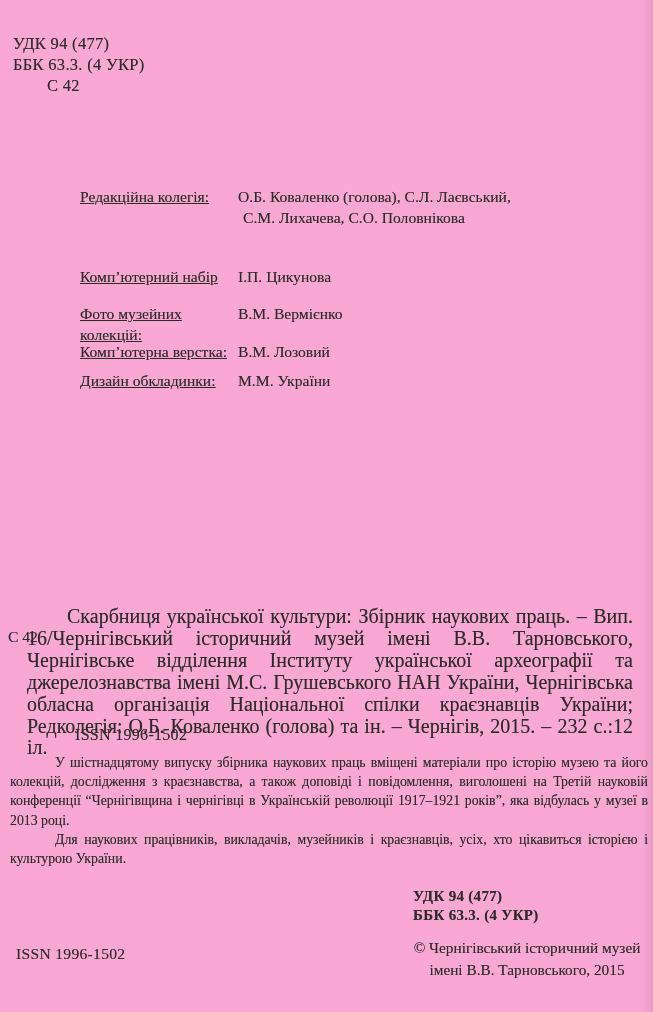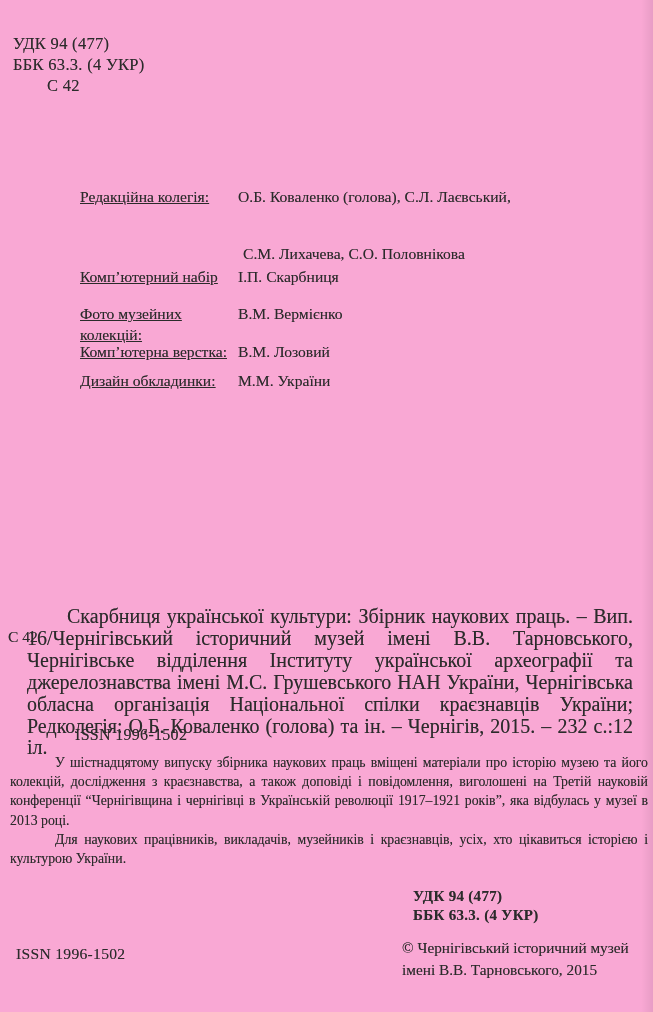--- a/index.html
+++ b/index.html
@@ -37,21 +37,21 @@
 
   
   .credit-row {
     left: 80px;
     display: flex;
     font-size: 15.6px;
     line-height: 21px;
   }
   .credit-row .label { width: 158px; flex: 0 0 158px; text-decoration: underline; }
   .credit-row .value {}
-  .editorial-line-indent { padding-left: 5px; margin-top: 36px; }
+  .editorial-line-indent { padding-left: 5px; }
 
   
   .catalog-card { left: 0; top: 606px; width: 653px; }
   .catalog-card .margin-code {
     position: absolute;
     left: 8px; top: 22px;
     font-size: 15.6px;
   }
   .catalog-card .card-text {
     margin: 0 0 0 27px;
@@ -81,21 +81,21 @@
     font-weight: bold;
     letter-spacing: 0.3px;
   }
 
   .issn-bottom { left: 16px; top: 945px; font-size: 15.6px; letter-spacing: 0.3px; }
 
   .copyright {
     left: 402px; top: 937px; width: 250px;
     font-size: 15.3px;
     line-height: 22px;
-    text-align: left;
+    text-align: center;
   }
 </style>
 </head>
 <body>
 
 <div class="page">
 
   <div class="abs top-codes">
     <div>УДК 94 (477)</div>
     <div>ББК 63.3. (4 УКР)</div>
@@ -105,21 +105,21 @@
   <div class="abs credit-row" style="top:186px">
     <div class="label">Редакційна колегія:</div>
     <div class="value">
       <div>О.Б. Коваленко (голова), С.Л. Лаєвський,</div>
       <div class="editorial-line-indent">С.М. Лихачева, С.О. Половнікова</div>
     </div>
   </div>
 
   <div class="abs credit-row" style="top:266px">
     <div class="label">Комп’ютерний набір</div>
-    <div class="value">І.П. Скарбниця</div>
+    <div class="value">І.П. Цикунова</div>
   </div>
   <div class="abs credit-row" style="top:303px">
     <div class="label">Фото музейних колекцій:</div>
     <div class="value">В.М. Вермієнко</div>
   </div>
   <div class="abs credit-row" style="top:341px">
     <div class="label">Комп’ютерна верстка:</div>
     <div class="value">В.М. Лозовий</div>
   </div>
   <div class="abs credit-row" style="top:370px">

